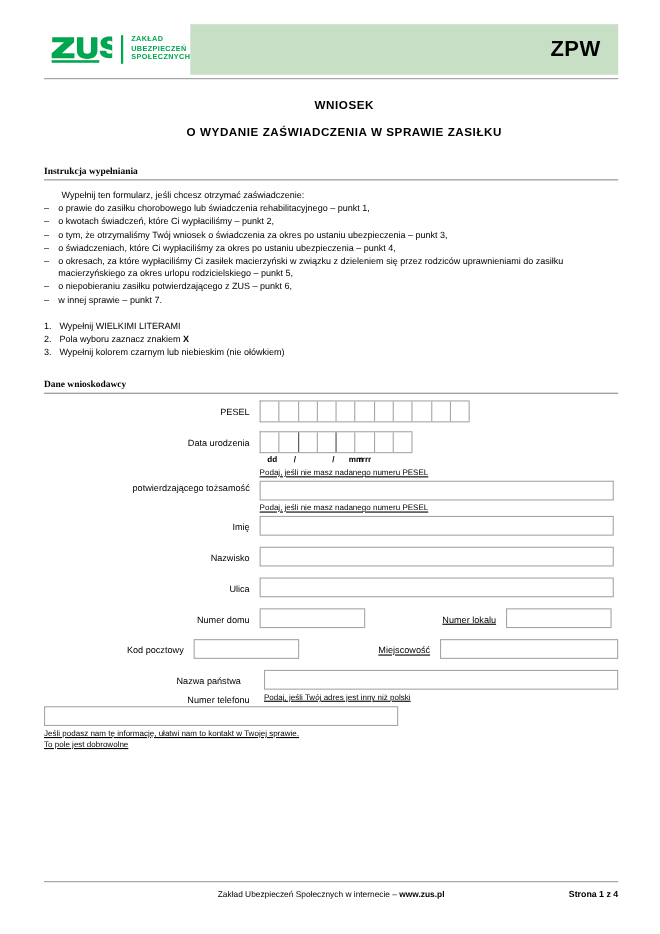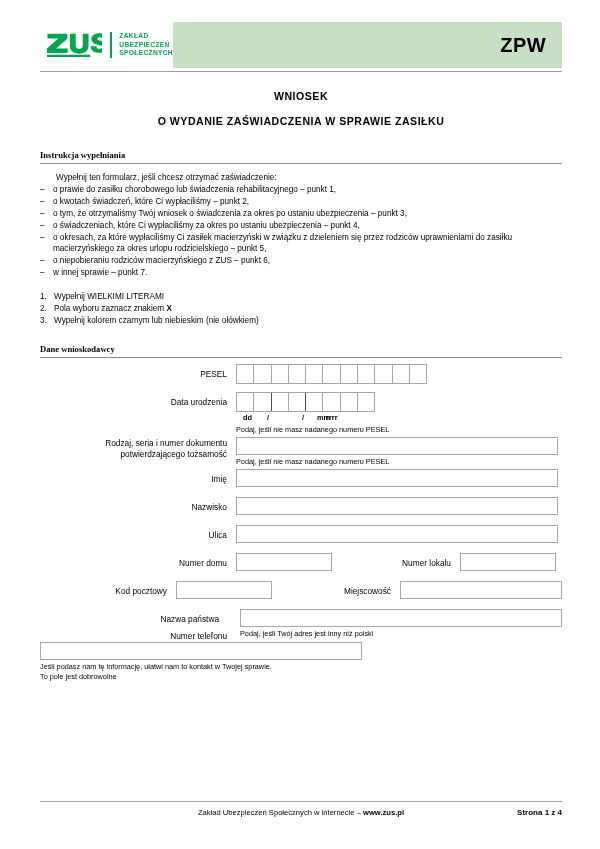--- a/index.html
+++ b/index.html
@@ -78,21 +78,21 @@
     left: 40px;
     top: 71px;
     width: 522px;
     height: 1px;
     background: #9d9d9d;
   }
 
   
   .title-block {
     position: absolute;
-    left: 40px;
+    left: 52px;
     top: 90px;
     width: 522px;
     text-align: center;
   }
   .title-line1 {
     font-size: 10.6px;
     font-weight: bold;
     letter-spacing: 0.5px;
   }
   .title-line2 {
@@ -174,21 +174,21 @@
   .field-label {
     width: 196px;
     text-align: right;
     font-size: 8.3px;
     line-height: 11px;
     padding-right: 9px;
     box-sizing: border-box;
     padding-top: 5px;
   }
   .field-label.two-line { padding-top: 1px; }
-  .field-area { flex: 1; }
+  .field-area { flex: 1; text-decoration: underline; }
 
   .textbox {
     border: 1px solid #a6a6a6;
     height: 18px;
     background: #ffffff;
     box-sizing: border-box;
   }
   .tb-full { width: 322px; }
   .tb-short { width: 96px; }
   .tb-mid { width: 162px; }
@@ -312,21 +312,21 @@
   </div>
 
   <div class="instr">
     <div class="intro">Wypełnij ten formularz, jeśli chcesz otrzymać zaświadczenie:</div>
     <ul class="dash-list" id="dash-list">
         <li><span class="dash">–</span><span>o prawie do zasiłku chorobowego lub świadczenia rehabilitacyjnego – punkt 1,</span></li>
         <li><span class="dash">–</span><span>o kwotach świadczeń, które Ci wypłaciliśmy – punkt 2,</span></li>
         <li><span class="dash">–</span><span>o tym, że otrzymaliśmy Twój wniosek o świadczenia za okres po ustaniu ubezpieczenia – punkt 3,</span></li>
         <li><span class="dash">–</span><span>o świadczeniach, które Ci wypłaciliśmy za okres po ustaniu ubezpieczenia – punkt 4,</span></li>
         <li><span class="dash">–</span><span>o okresach, za które wypłaciliśmy Ci zasiłek macierzyński w związku z dzieleniem się przez rodziców uprawnieniami do zasiłku macierzyńskiego za okres urlopu rodzicielskiego – punkt 5,</span></li>
-        <li><span class="dash">–</span><span>o niepobieraniu rodziców macierzyńskiego z ZUS – punkt 6,</span></li>
+        <li><span class="dash">–</span><span>o niepobieraniu zasiłku potwierdzającego z ZUS – punkt 6,</span></li>
         <li><span class="dash">–</span><span>w innej sprawie – punkt 7.</span></li>
       </ul>
     <ol class="num-list" id="num-list">
         <li><span class="num">1.</span><span>Wypełnij WIELKIMI LITERAMI</span></li>
         <li><span class="num">2.</span><span>Pola wyboru zaznacz znakiem </span><span class="bold-x">X</span></li>
         <li><span class="num">3.</span><span>Wypełnij kolorem czarnym lub niebieskim (nie ołówkiem)</span></li>
       </ol>
   </div>
 
   <div class="section-head" id="sec-dane">
@@ -372,21 +372,20 @@
         <span style="left:42px;padding-left:39px;">mm</span>
         <span style="left:66px;">/</span>
         <span style="left:90px;">rrrr</span>
       </div>
       <div class="hint">Podaj, jeśli nie masz nadanego numeru PESEL</div>
     </div>
   </div>
 
   <div class="field-row" style="top:437px;">
     <div class="field-label two-line">
-      <div>Rodzaj, seria i numer dokumentu</div>
       <div>potwierdzającego tożsamość</div>
     </div>
     <div class="field-area">
       <div class="textbox tb-full"></div>
       <div class="hint">Podaj, jeśli nie masz nadanego numeru PESEL</div>
     </div>
   </div>
 
   <div class="field-row" style="top:469px;">
     <div class="field-label">Imię</div>

